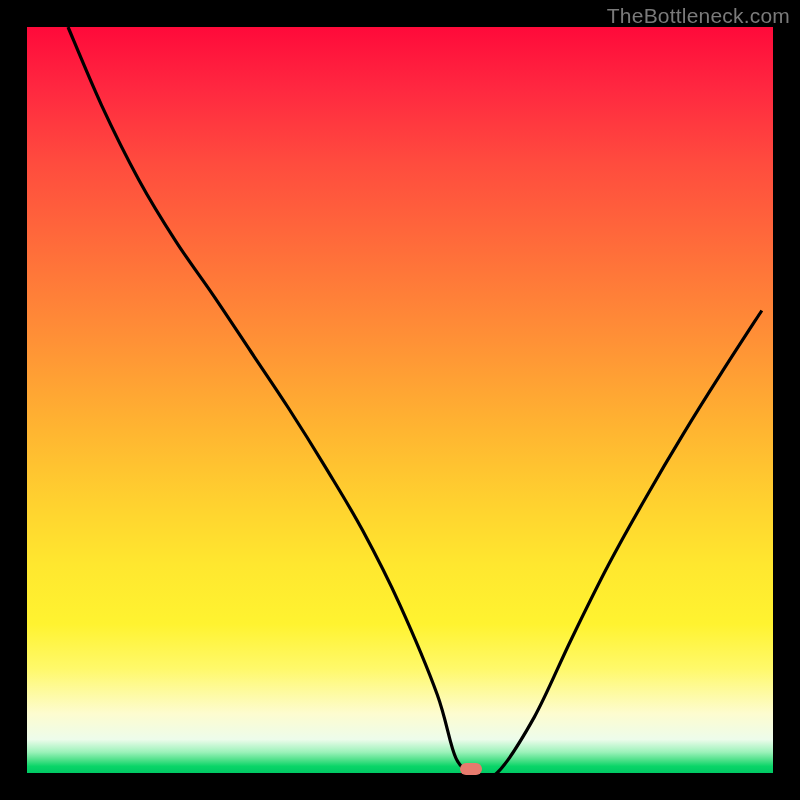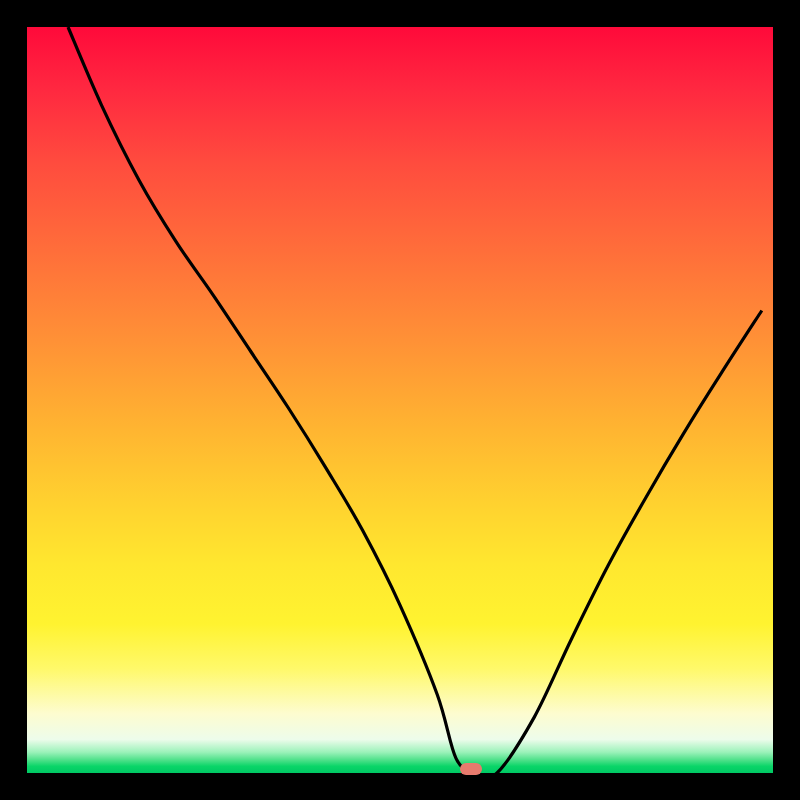--- a/index.html
+++ b/index.html
@@ -81,13 +81,14 @@
 </head>
 <body>
 
 <div class="frame">
   <div class="plot-area">
     <svg class="curve" viewBox="0 0 746 746">
       <path id="curvePath" class="curve-path" d="M 41.0 0.0 C 46.6 13.1, 62.8 52.8, 74.6 78.3 C 86.4 103.8, 99.5 130.2, 111.9 152.9 C 124.3 175.7, 136.8 195.6, 149.2 214.8 C 161.6 234.1, 174.1 250.3, 186.5 268.6 C 198.9 286.8, 211.4 305.9, 223.8 324.5 C 236.2 343.2, 248.7 361.2, 261.1 380.5 C 273.5 399.7, 286.0 419.6, 298.4 440.1 C 310.8 460.7, 323.3 480.5, 335.7 503.6 C 348.1 526.6, 360.6 550.8, 373.0 578.1 C 385.4 605.5, 401.0 642.2, 410.3 667.7 C 419.6 693.2, 422.7 718.0, 428.9 731.1 C 435.2 744.1, 440.8 743.5, 447.6 746.0 C 454.4 748.5, 460.0 755.3, 470.0 746.0 C 479.9 736.7, 494.8 712.4, 507.3 690.1 C 519.7 667.7, 532.1 637.2, 544.6 611.7 C 557.0 586.2, 569.4 560.7, 581.9 537.1 C 594.3 513.5, 606.7 491.7, 619.2 470.0 C 631.6 448.2, 644.0 427.1, 656.5 406.6 C 668.9 386.1, 680.7 367.4, 693.8 346.9 C 706.8 326.4, 728.0 294.0, 734.8 283.5"></path>
     </svg>
     <div id="marker" class="marker" style="left: 432.87px; top: 735.524px;"></div>
   </div>
+  <div class="watermark">TheBottleneck.com</div>
 </div>
 
 </body></html>

